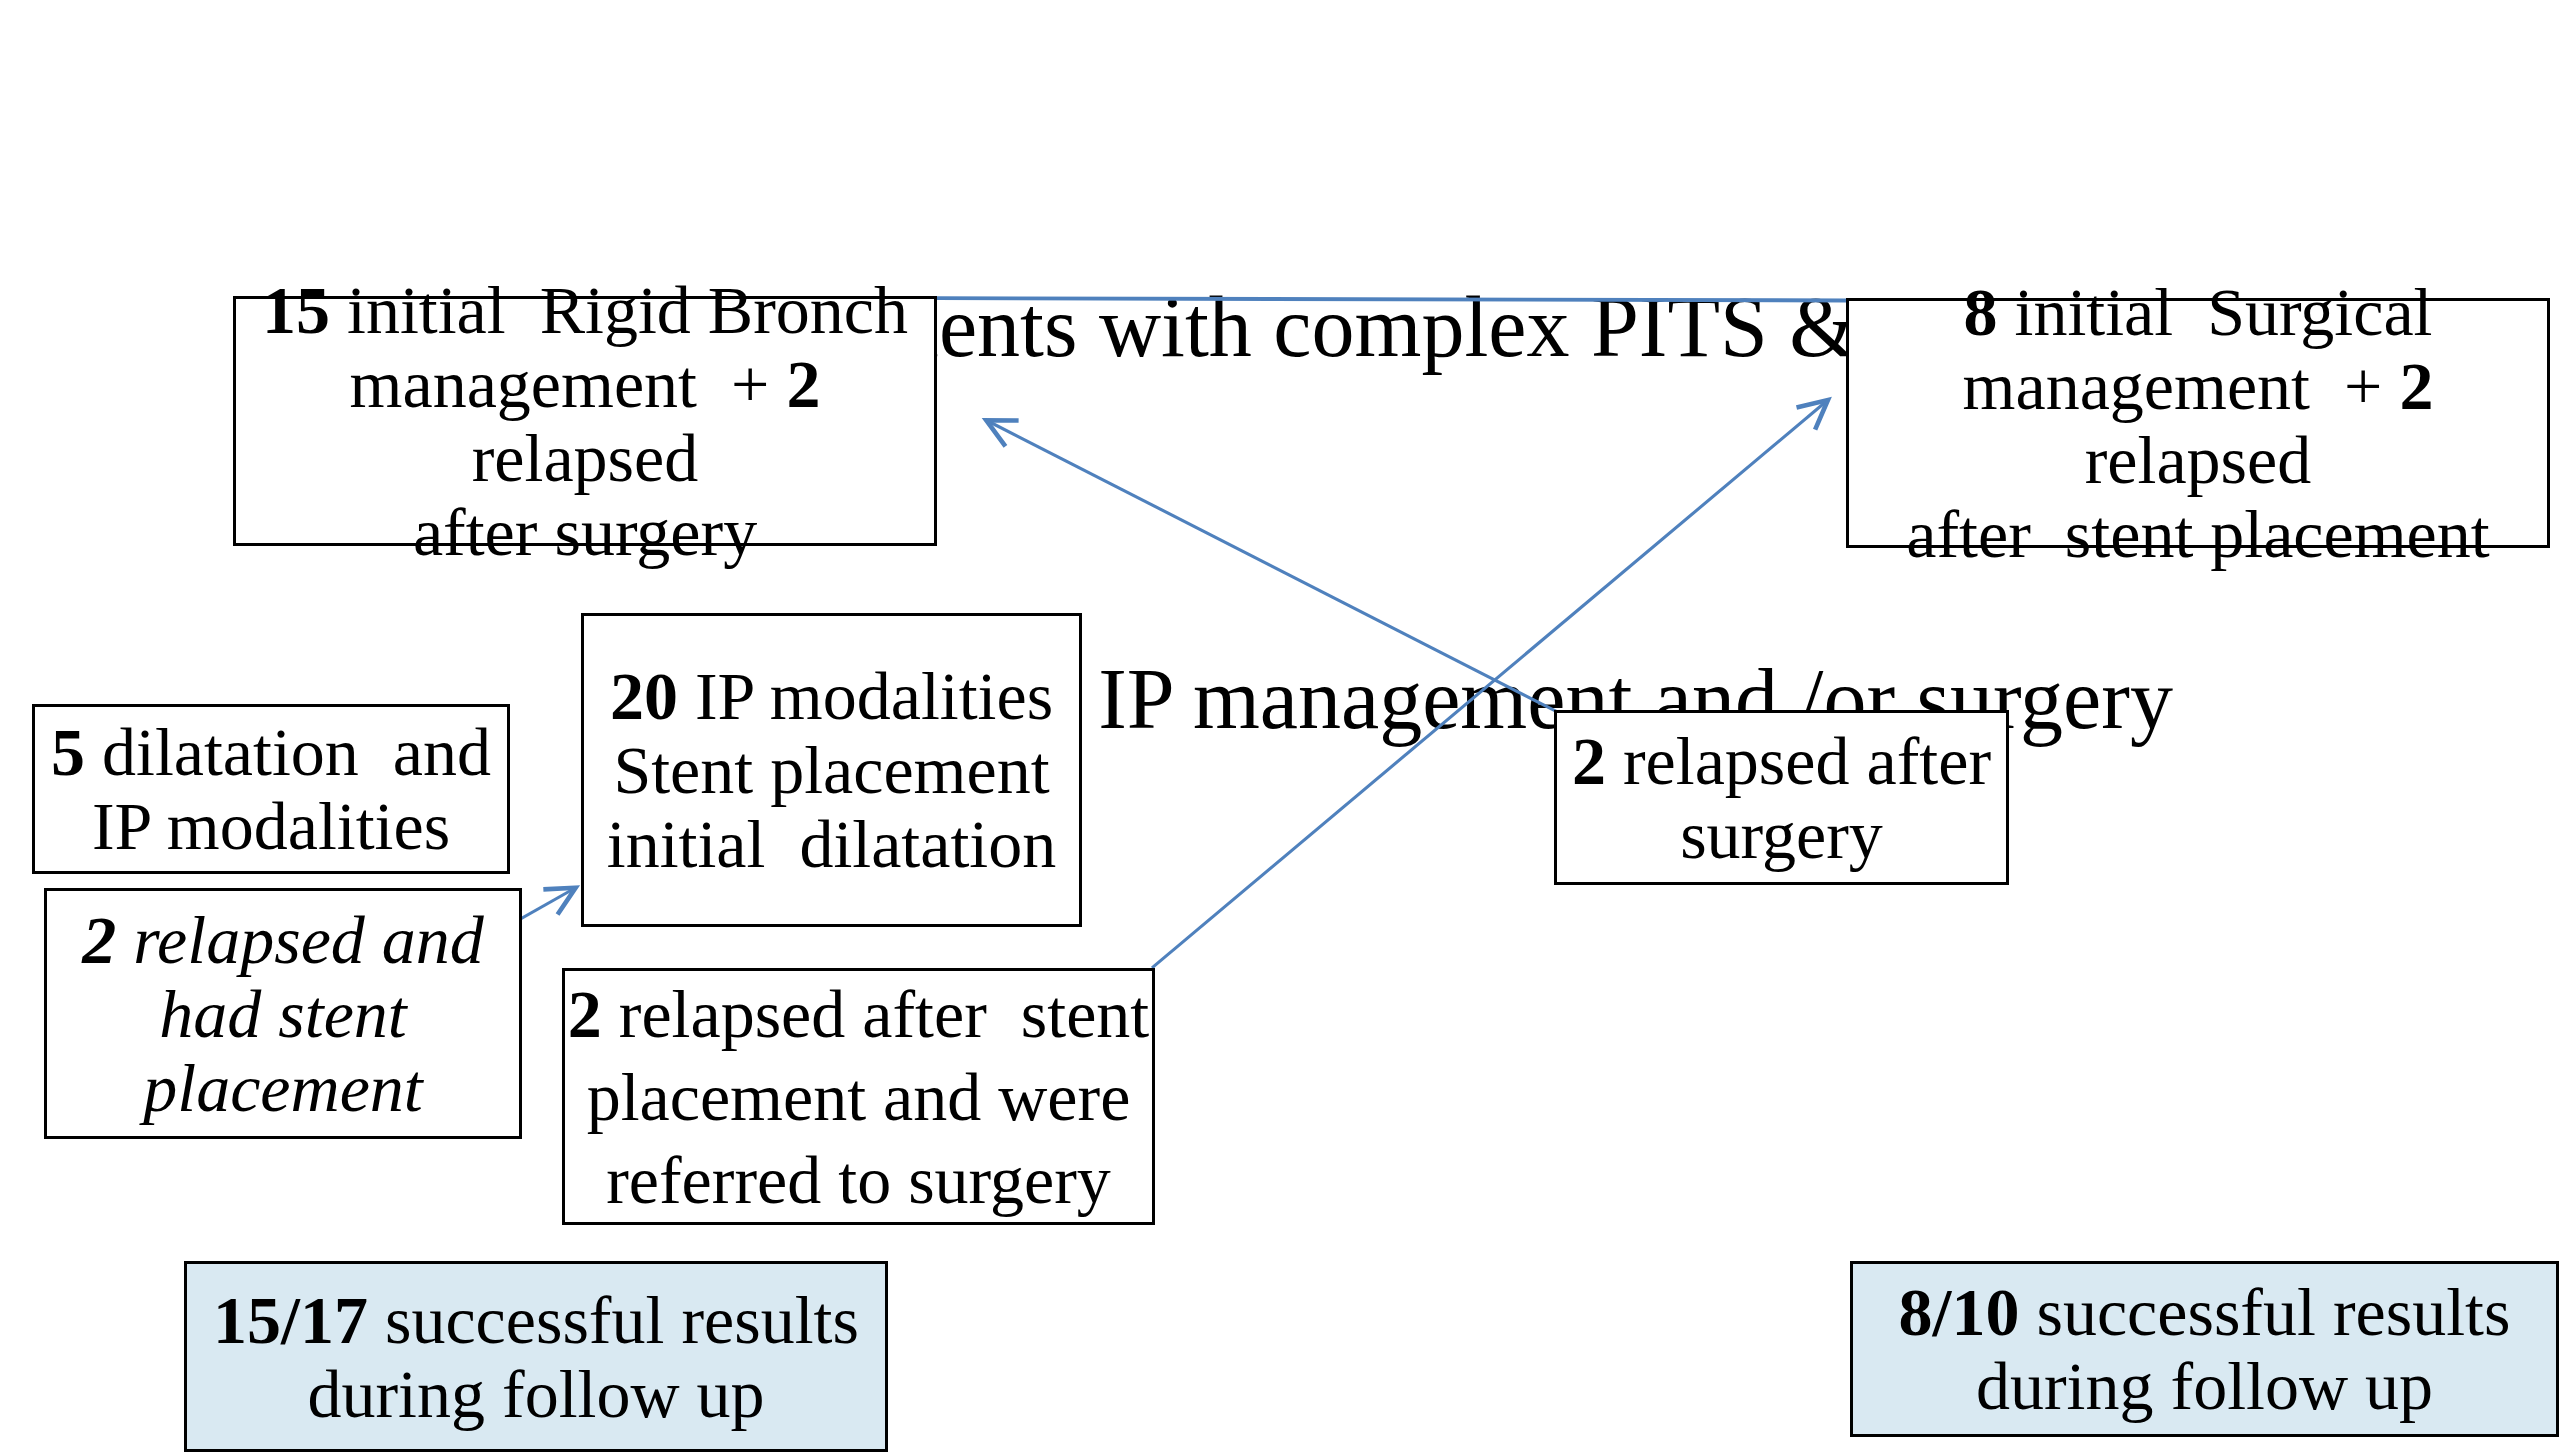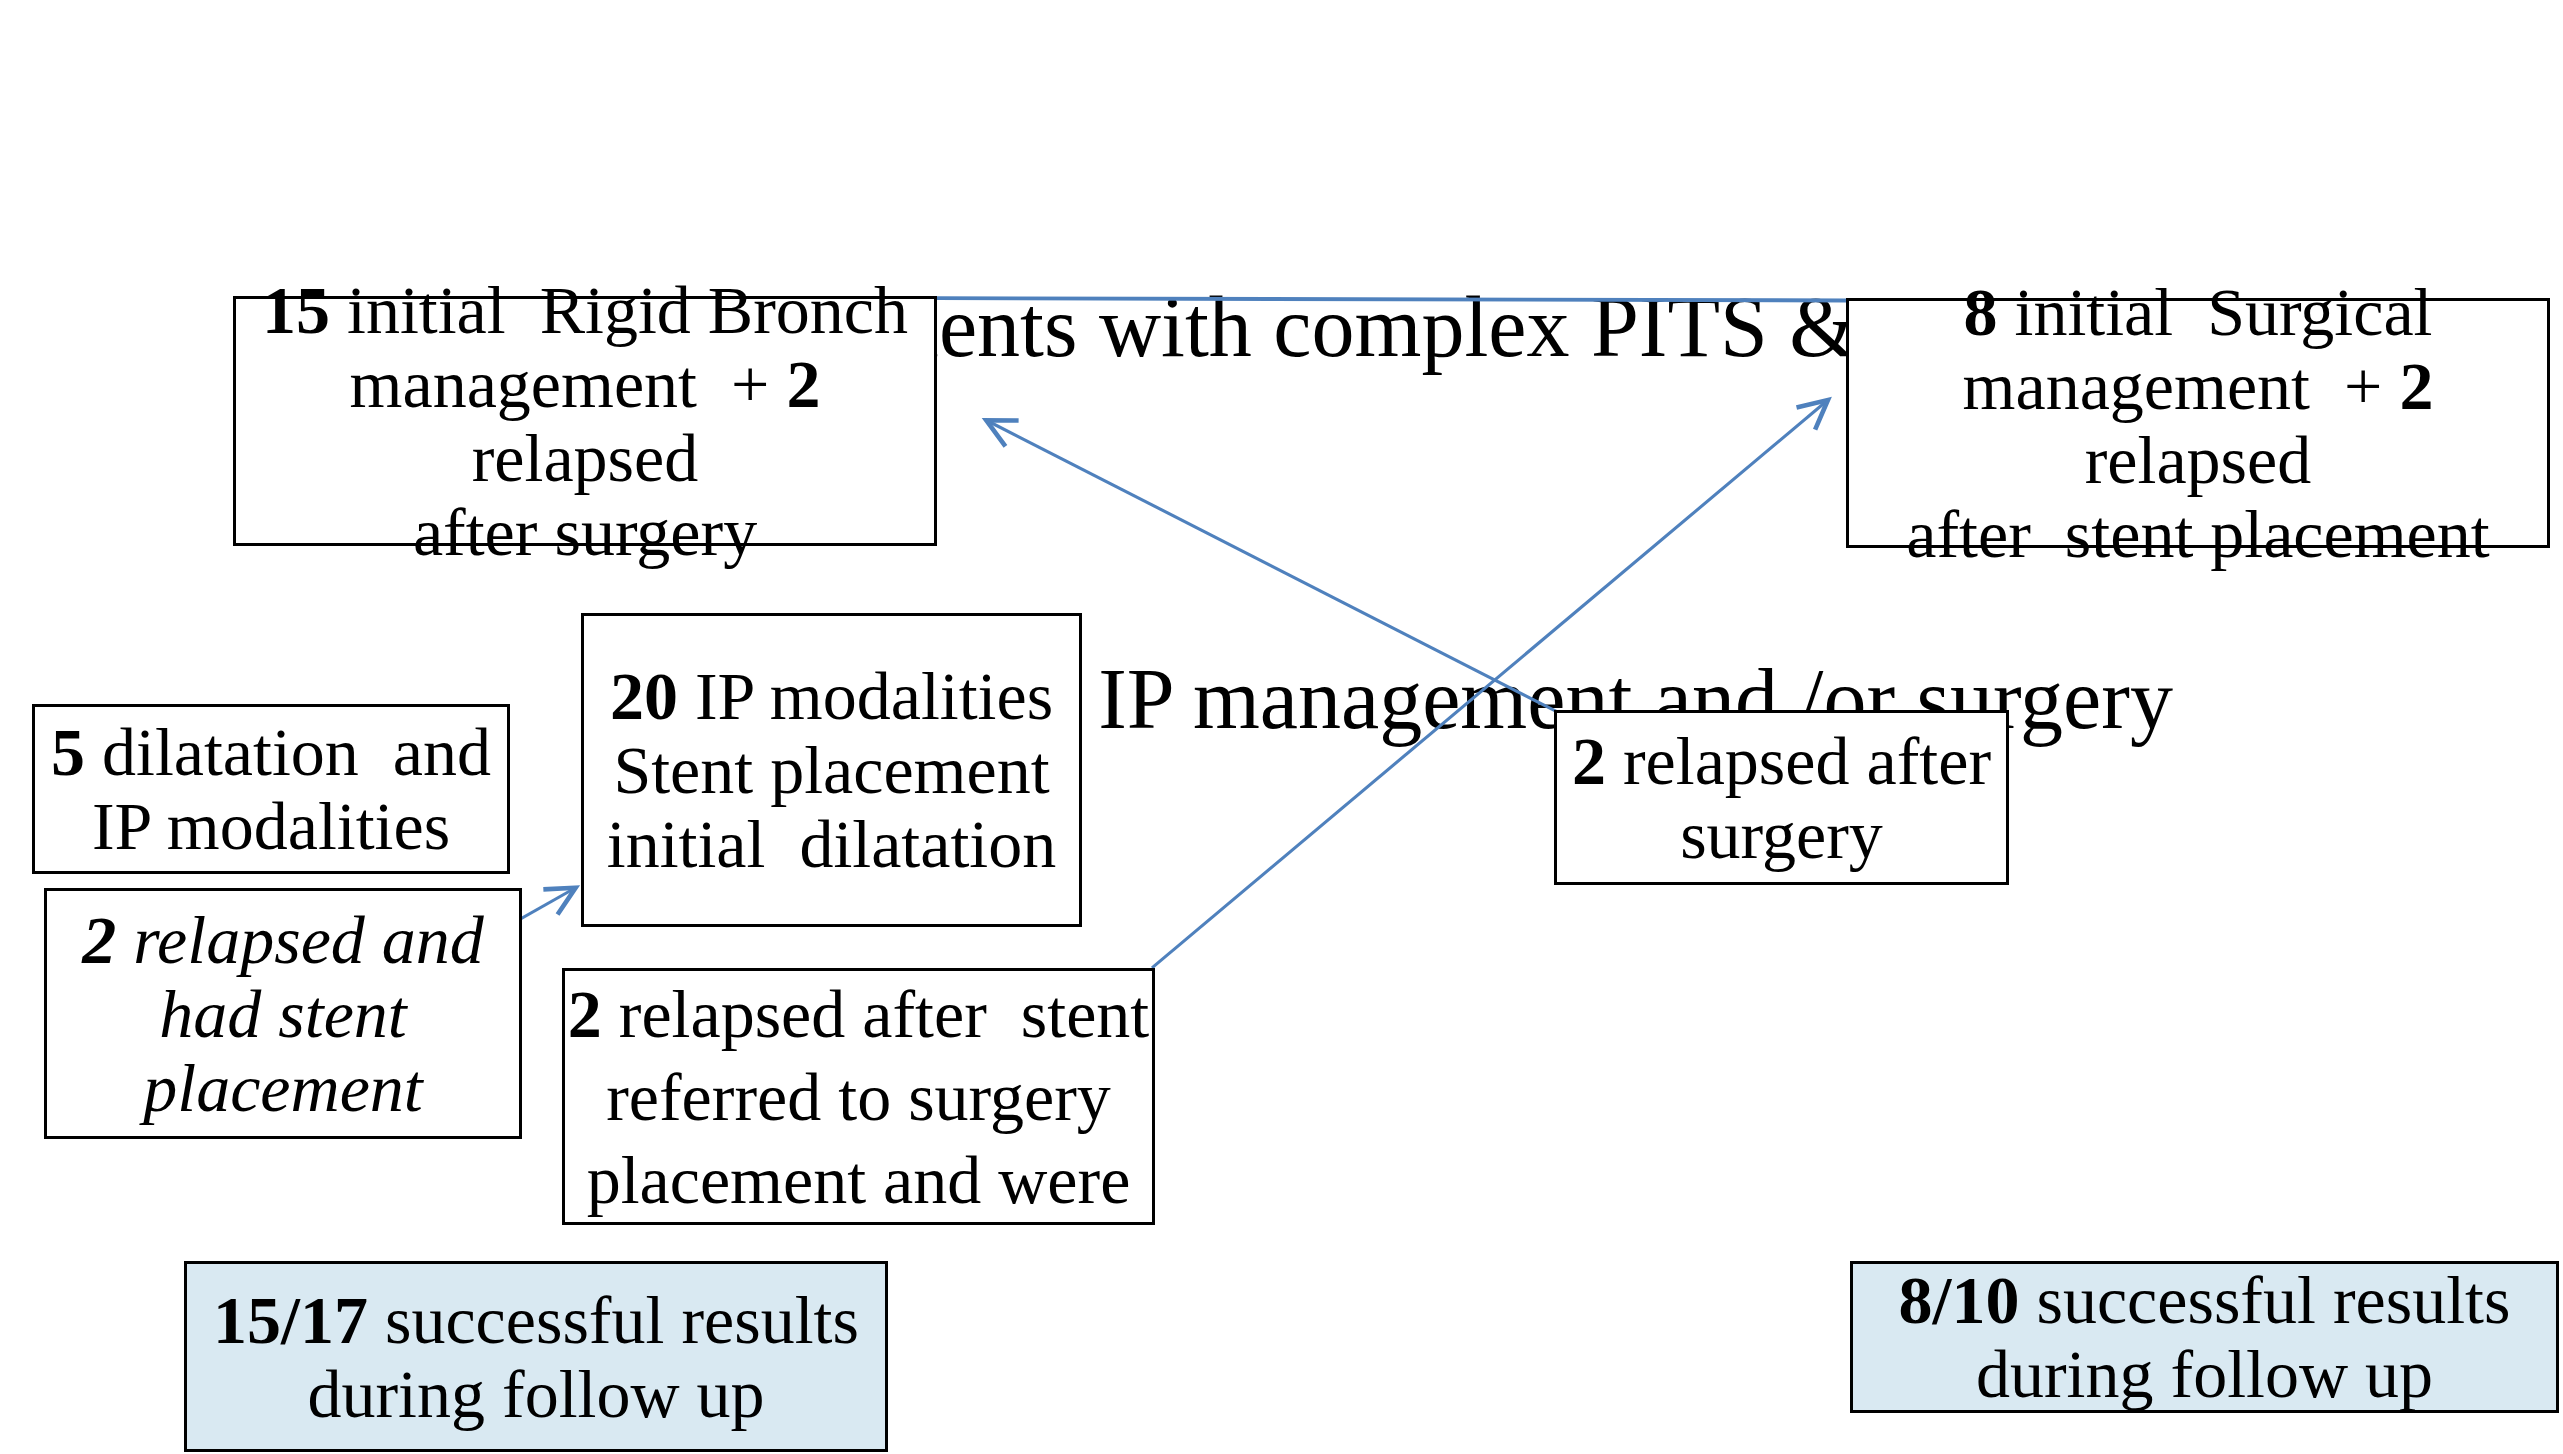--- a/index.html
+++ b/index.html
@@ -40,21 +40,21 @@
   .b { font-weight: bold; }
 
   #box-a { left: 233px;  top: 296px;  width: 704px; height: 250px; }
   #box-b { left: 1846px; top: 298px;  width: 704px; height: 250px; }
   #box-c { left: 581px;  top: 613px;  width: 501px; height: 314px; }
   #box-d { left: 32px;   top: 681px;  width: 478px; height: 170px; margin-top: 23px; }
   #box-e { left: 44px;   top: 888px; width: 478px; height: 251px; font-style: italic; }
   #box-f { left: 562px;  top: 968px; width: 593px; height: 257px; gap: 9px; }
   #box-g { left: 1554px; top: 710px;  width: 455px; height: 175px; }
   #box-h { left: 184px;  top: 1254px; width: 704px; height: 191px; }
-  #box-i { left: 1850px; top: 1254px; width: 709px; height: 152px; }
+  #box-i { left: 1850px; top: 1254px; width: 709px; height: 176px; }
 
   #connectors {
     position: absolute;
     left: 0; top: 0;
     width: 2563px;
     height: 1455px;
     pointer-events: none;
   }
 </style>
 </head>
@@ -103,22 +103,22 @@
     </div>
 
   <div id="box-e" class="box">
       <div class="tline"><span class="b">2</span><span> relapsed and</span></div>
       <div class="tline"><span>had stent</span></div>
       <div class="tline"><span>placement</span></div>
     </div>
 
   <div id="box-f" class="box">
       <div class="tline"><span class="b">2</span><span> relapsed after  stent</span></div>
+      <div class="tline"><span>placement and were</span></div>
       <div class="tline"><span>referred to surgery</span></div>
-      <div class="tline"><span>placement and were</span></div>
     </div>
 
   <div id="box-g" class="box">
       <div class="tline"><span class="b">2</span><span> relapsed after</span></div>
       <div class="tline"><span>surgery</span></div>
     </div>
 
   <div id="box-h" class="box result" style="background-color: rgb(217, 233, 242);">
       <div class="tline"><span class="b">15/17</span><span> successful results</span></div>
       <div class="tline"><span>during follow up</span></div>

